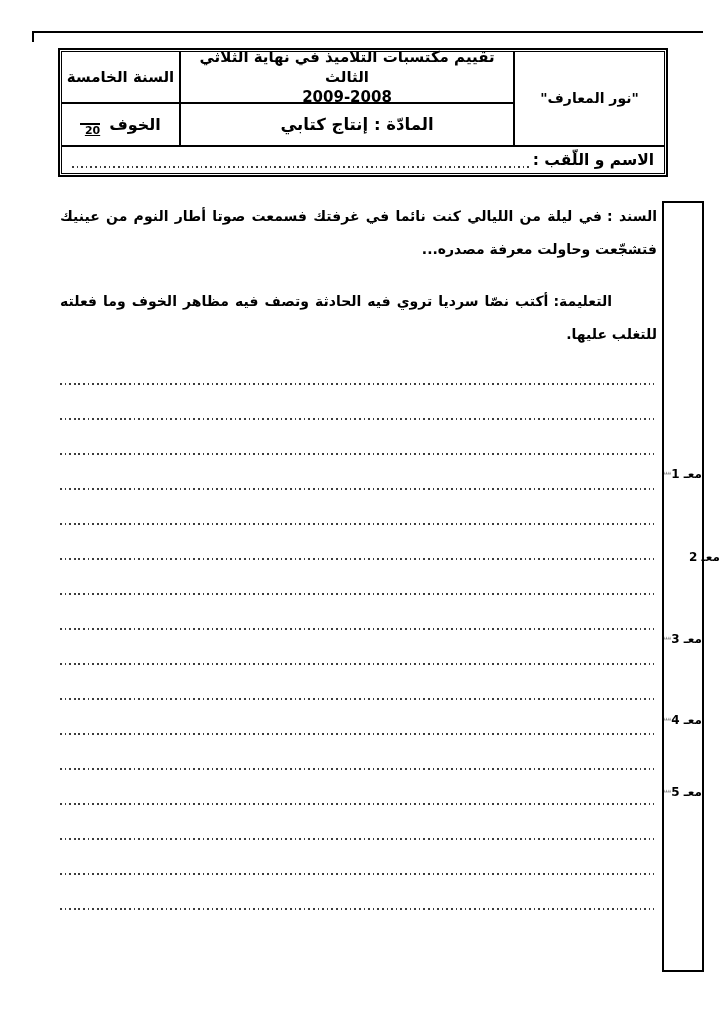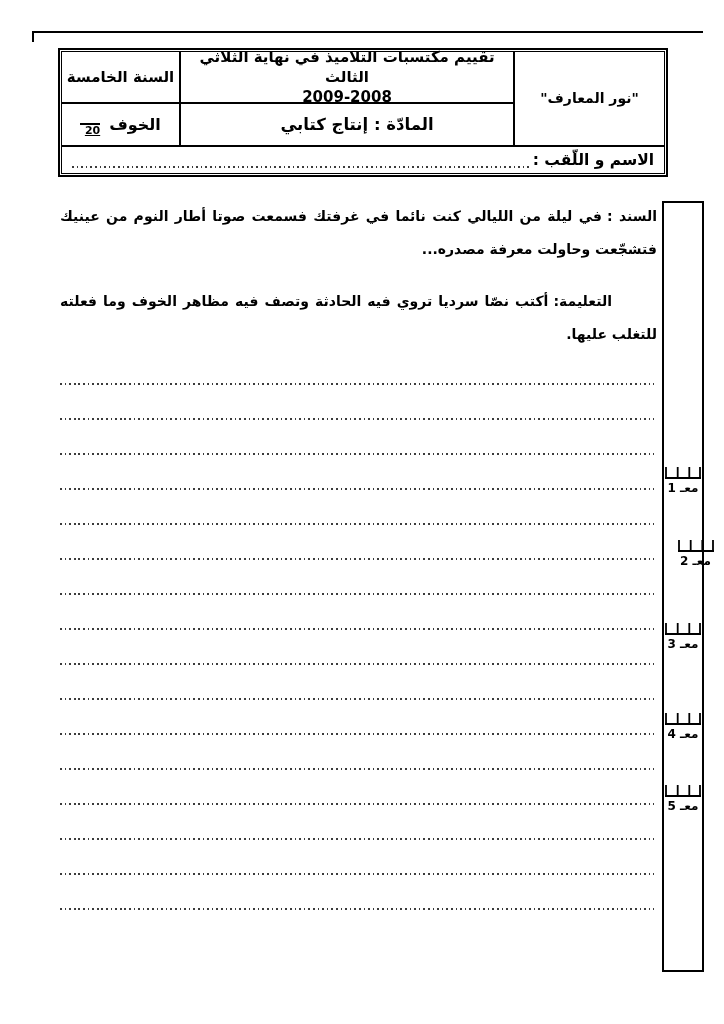--- a/index.html
+++ b/index.html
@@ -57,21 +57,21 @@
   .writing-line {
     position:absolute; left:60px; width:594px; height:2px;
     background:repeating-linear-gradient(to right,#3b3b3b 0 1.7px,transparent 1.7px 4.6px);
   }
 
   
   .grading-column {
     position:absolute; left:662px; top:201px; width:42px; height:771px;
     border:2px solid #000; box-sizing:border-box; background:#fff;
   }
-  .mark-unit { position:absolute; left:0; right:0; display:flex; flex-direction:column; align-items:center; }
+  .mark-unit { position:absolute; left:0; right:0; display:flex; align-items:flex-start; }
   .mark-unit svg { display:block; }
   .mark-label { font-size:12px; font-weight:bold; direction:rtl; line-height:14px; margin-top:1px; white-space:nowrap; }
 </style>
 </head>
 <body>
 
 <div class="page">
 
   <div class="top-rule"></div>
   <div class="top-rule-tick"></div>
@@ -136,27 +136,27 @@
       <div class="writing-line" style="top: 908px;"></div>
     </div>
 
   <div class="grading-column">
       <div class="mark-unit" style="top: 263px;">
         <svg class="comb" width="36" height="14" viewBox="0 0 36 14">
           <path d="M1 1V12 M12.7 1V12 M24.3 1V12 M35 1V12 M0 12H36" stroke="#000" stroke-width="1.8" fill="none"></path>
         </svg>
         <div class="mark-label">معـ 1</div>
       </div>
-      <div class="mark-unit" style="top: 336px; padding-left: 25px;">
+      <div class="mark-unit" style="top: 346px; padding-left: 25px;">
         <svg class="comb" width="36" height="14" viewBox="0 0 36 14">
           <path d="M1 1V12 M12.7 1V12 M24.3 1V12 M35 1V12 M0 12H36" stroke="#000" stroke-width="1.8" fill="none"></path>
         </svg>
         <div class="mark-label">معـ 2</div>
       </div>
-      <div class="mark-unit" style="top: 419px;">
+      <div class="mark-unit" style="top: 428px;">
         <svg class="comb" width="36" height="14" viewBox="0 0 36 14">
           <path d="M1 1V12 M12.7 1V12 M24.3 1V12 M35 1V12 M0 12H36" stroke="#000" stroke-width="1.8" fill="none"></path>
         </svg>
         <div class="mark-label">معـ 3</div>
       </div>
       <div class="mark-unit" style="top: 509px;">
         <svg class="comb" width="36" height="14" viewBox="0 0 36 14">
           <path d="M1 1V12 M12.7 1V12 M24.3 1V12 M35 1V12 M0 12H36" stroke="#000" stroke-width="1.8" fill="none"></path>
         </svg>
         <div class="mark-label">معـ 4</div>

